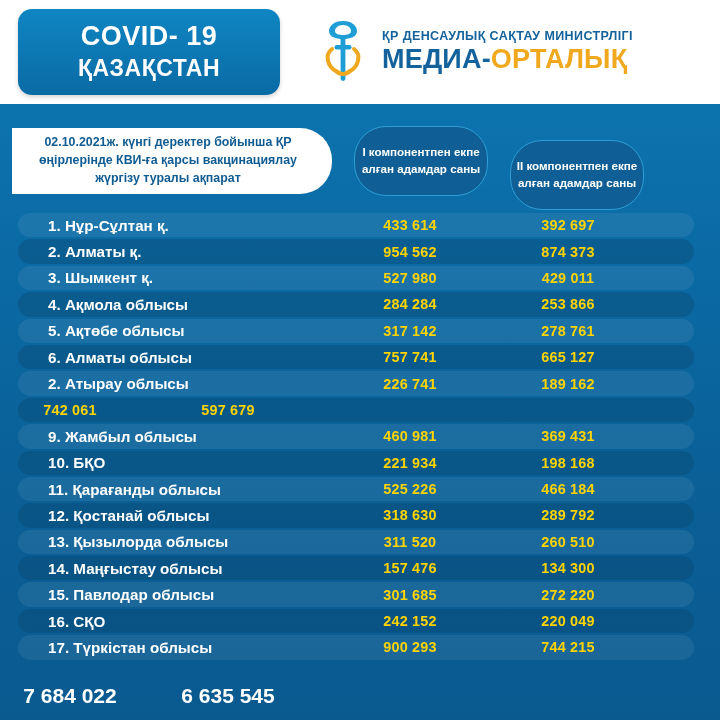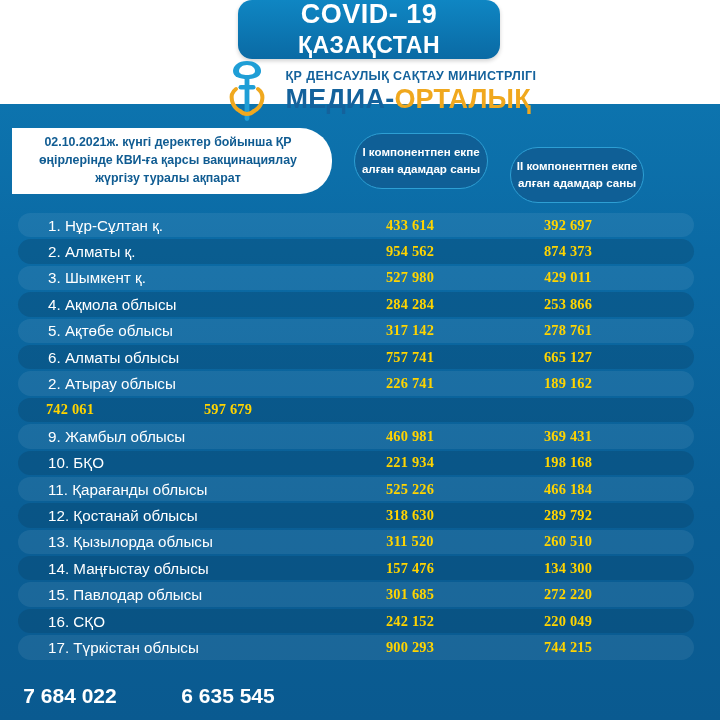--- a/index.html
+++ b/index.html
@@ -21,21 +21,20 @@
     overflow: hidden;
   }
 
   
   .header {
     position: relative;
     height: 104px;
     background: #ffffff;
     display: flex;
     align-items: center;
-    flex-direction: column;
   }
   .title-badge {
     margin-left: 18px;
     width: 262px;
     height: 86px;
     border-radius: 14px;
     background: linear-gradient(180deg, #0f86c3 0%, #0a6aa4 100%);
     display: flex;
     flex-direction: column;
     align-items: center;
@@ -110,21 +109,21 @@
   .info-pill span {
     display: block;
     color: #105c92;
     font-size: 12.4px;
     font-weight: bold;
     text-align: center;
     line-height: 1.45;
   }
   .col-head {
     width: 134px;
-    height: 56px;
+    height: 70px;
     border-radius: 32px;
     background: #0f5f96;
     border: 1px solid #2d9fd4;
     color: #ffffff;
     font-size: 11.6px;
     font-weight: bold;
     line-height: 1.45;
     display: flex;
     align-items: center;
     justify-content: center;
@@ -157,32 +156,31 @@
   .row.alt .bar {
     background: rgba(9, 62, 100, 0.30);
   }
   .row .region {
     position: relative;
     width: 340px;
     padding-left: 48px;
     box-sizing: border-box;
     color: #ffffff;
     font-size: 15.2px;
-    font-weight: normal;
+    font-weight: bold;
     white-space: nowrap;
   }
   .row .val {
     position: relative;
     width: 140px;
     text-align: center;
     color: #ffd400;
     font-size: 14.4px;
     font-weight: bold;
     letter-spacing: 0.2px;
-    font-family: Liberation Serif, serif;
   }
   .row .val.second { margin-left: 18px; }
 
   
   .total-row {
     position: relative;
     height: 58px;
     display: flex;
     align-items: center;
     margin-top: 6px;

